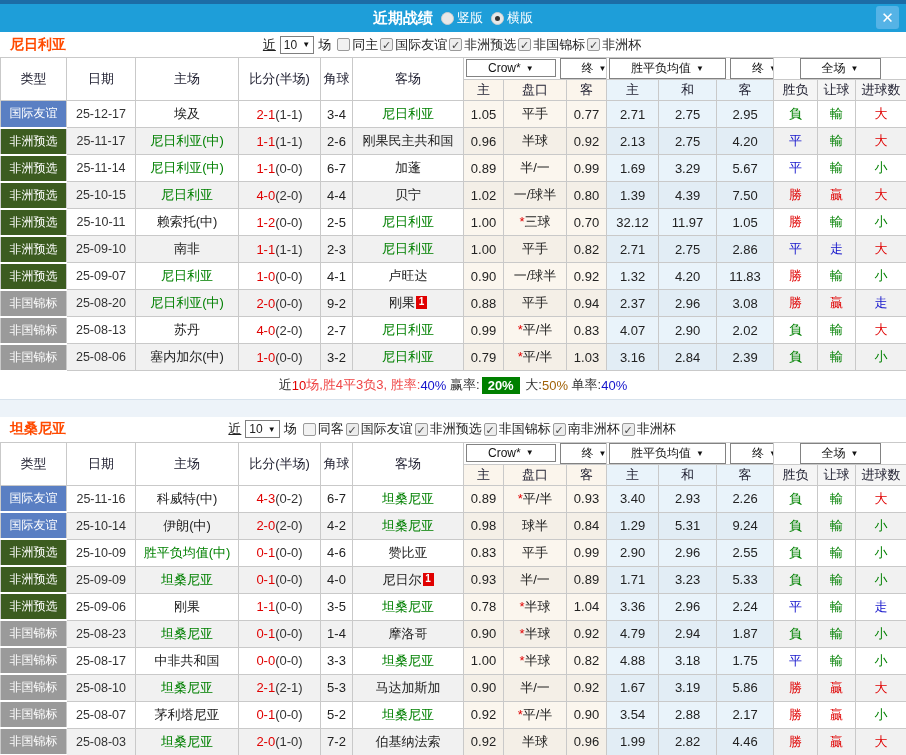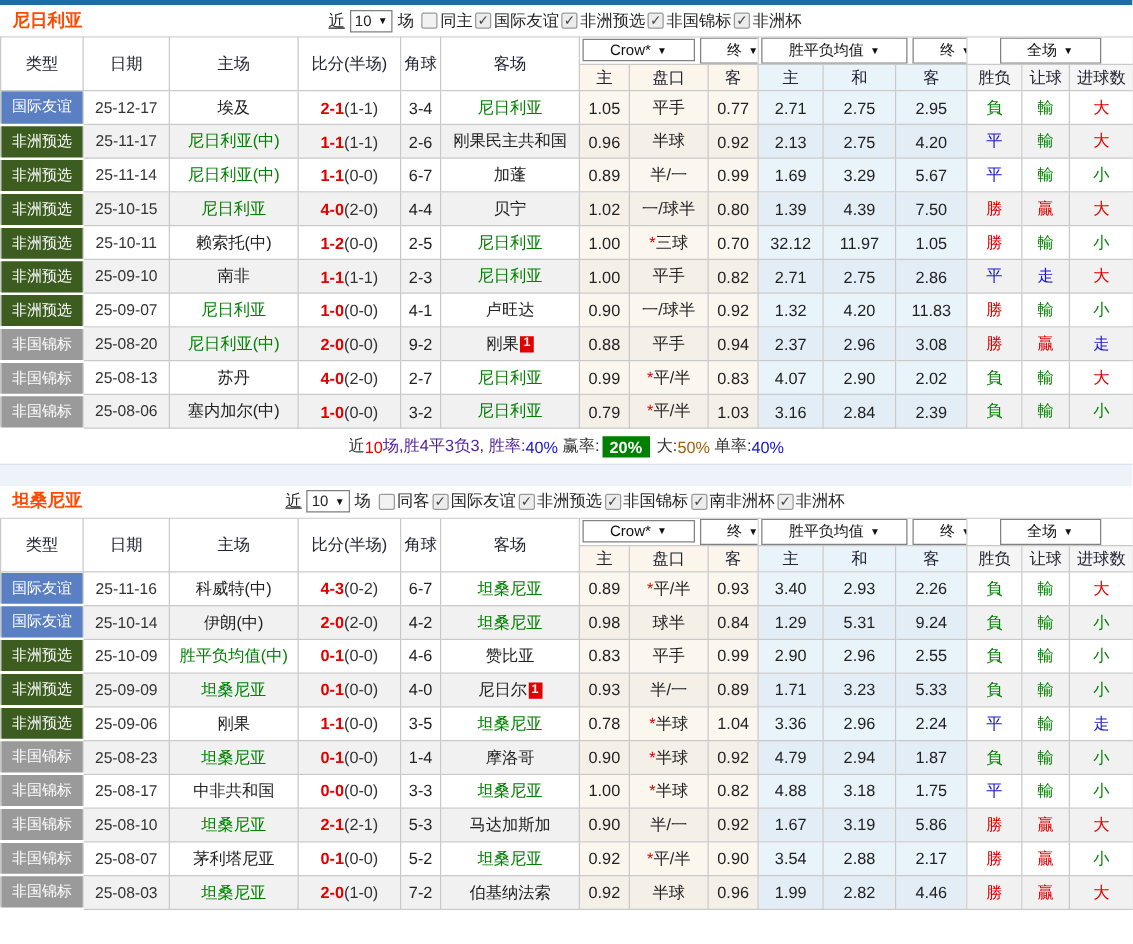--- a/index.html
+++ b/index.html
@@ -31,35 +31,47 @@
   .dd { border:1px solid #828282; background:#fff; display:inline-flex; align-items:center; gap:5px; padding:1px 21px; font-size:12px; color:#111; cursor:pointer; margin:0 2px; }
   tbody td { height:27px; font-size:13px; color:#222; background:#fff; }
   tbody tr.stripe td { background:#f1f1f1; }
   tbody td.cream { background:#fbf6ee; }
   tbody tr.stripe td.cream { background:#f4efe7; }
   tbody td.mean { background:#e9f3fa; }
   tbody tr.stripe td.mean { background:#e2edf5; }
   tbody td.typecell { color:#fff; font-size:12px; border-bottom:2px solid #fff; border-top:0; }
   tbody td.datecell { font-size:12.5px; color:#333; }
   .tm-green { color:#008000; }
-  .score { color:#e00000; font-weight:bold; }
+  .score { color:#e00000; font-weight:normal; }
   .half { color:#333; }
   .star { color:#e00000; }
   .badge1 { display:inline-block; background:#e00000; color:#fff; font-size:10px; line-height:12px; width:11px; height:13px; vertical-align:2px; margin-left:1px; font-weight:bold; }
   .res { font-weight:normal; }
   .summary { height:27px; display:flex; align-items:center; justify-content:center; font-size:13px; background:#fff; }
   .summary span { white-space:pre; }
   .summary .box { padding:1px 6px; font-weight:bold; margin:0 2px; }
   .gap { height:18px; background:#edf3f9; border-top:1px solid #d7e2ec; }
 </style>
 </head>
 <body>
 
 <div class="dialog">
   <div class="topstrip"></div>
+  <div class="titlebar">
+    <span class="ttl">近期战绩</span>
+    <span class="radio-opt">
+      <span class="rb"></span>
+      <span>竖版</span>
+    </span>
+    <span class="radio-opt">
+      <span class="rb on"></span>
+      <span>横版</span>
+    </span>
+    <span class="closebtn">✕</span>
+  </div>
   <div id="sections">
       <div class="section">
         <div class="filterbar">
           <span class="team">尼日利亚</span>
           <div class="filters">
             <span class="near-link">近</span>
             <span class="sel">
               <span>10</span>
               <span class="arr">▼</span>
             </span>
@@ -312,21 +324,21 @@
               <td class="mean">2.39</td>
               <td class="res" style="color: rgb(0, 128, 0);">負</td>
               <td class="res" style="color: rgb(0, 128, 0);">輸</td>
               <td class="res" style="color: rgb(0, 128, 0);">小</td>
             </tr>
           </tbody>
         </table>
         <div class="summary">
           <span style="color: rgb(51, 51, 51);">近</span>
           <span style="color: rgb(224, 0, 0);">10</span>
-          <span style="color: #4c1d95;">场,胜4平3负3, 胜率:</span>
+          <span style="color: #ef4444;">场,胜4平3负3, 胜率:</span>
           <span style="color: rgb(20, 20, 204);">40%</span>
           <span style="color: rgb(51, 51, 51);"> 赢率:</span>
           <span class="box" style="color: rgb(255, 255, 255); background: rgb(0, 128, 0);">20%</span>
           <span style="color: rgb(51, 51, 51);"> 大:</span>
           <span style="color: #a16207;">50%</span>
           <span style="color: rgb(51, 51, 51);"> 单率:</span>
           <span style="color: rgb(20, 20, 204);">40%</span>
         </div>
       </div>
       <div class="gap"></div>

